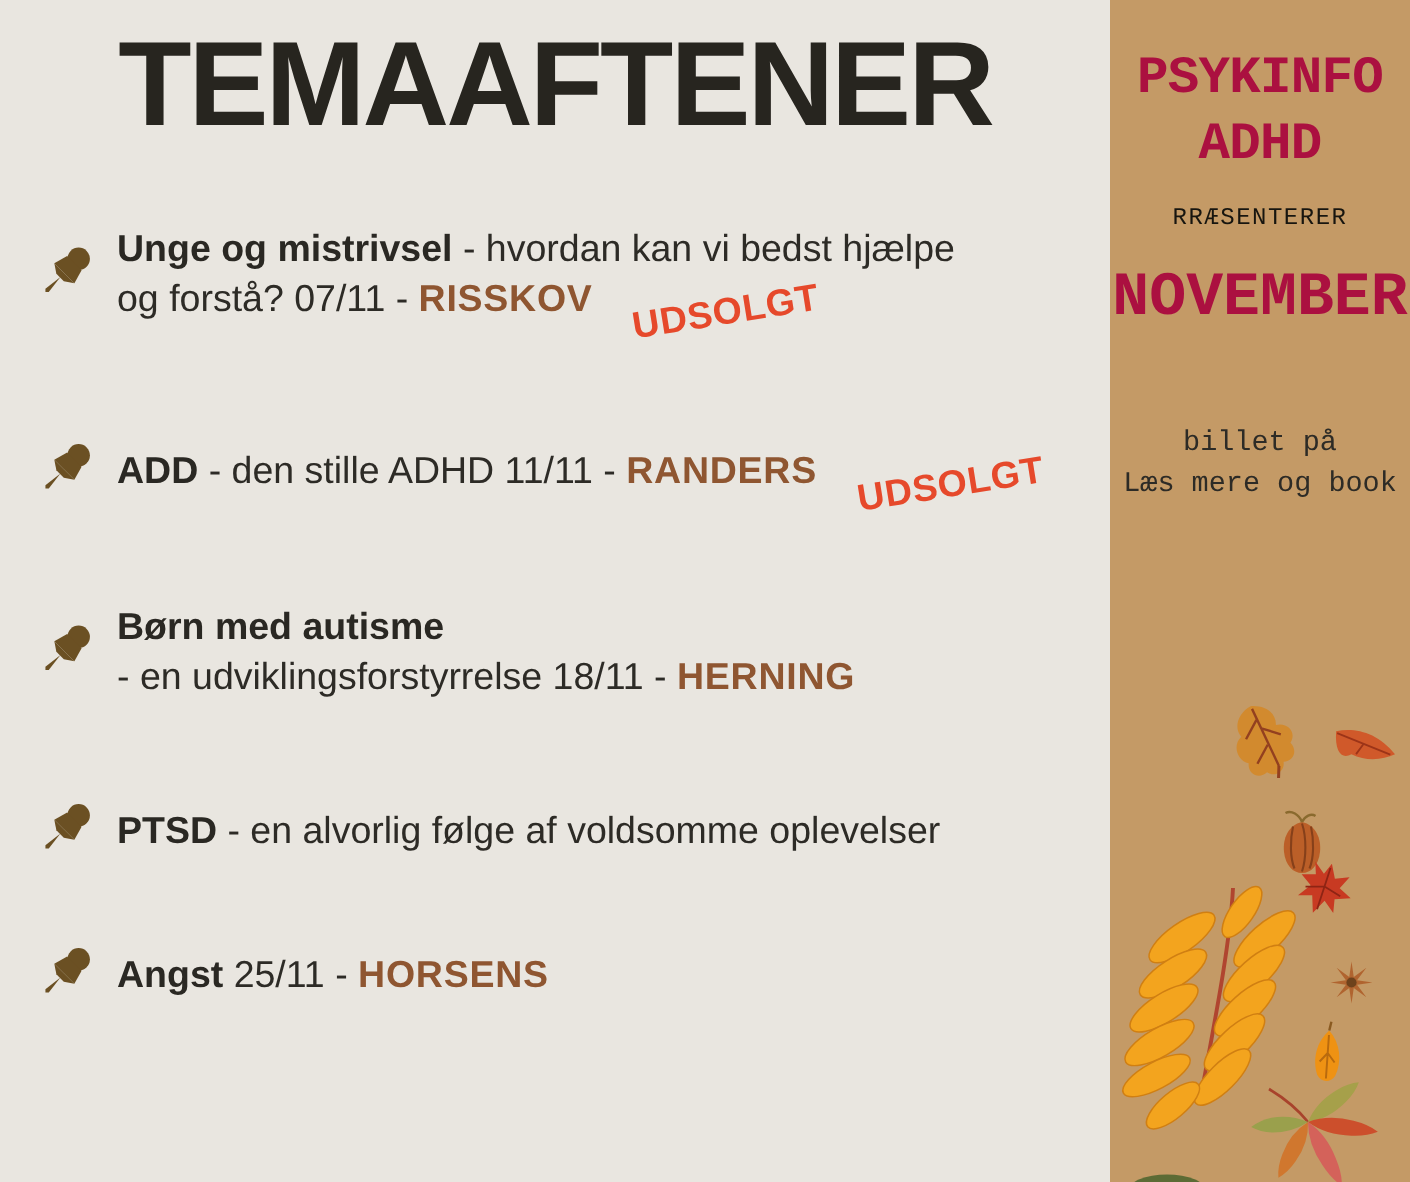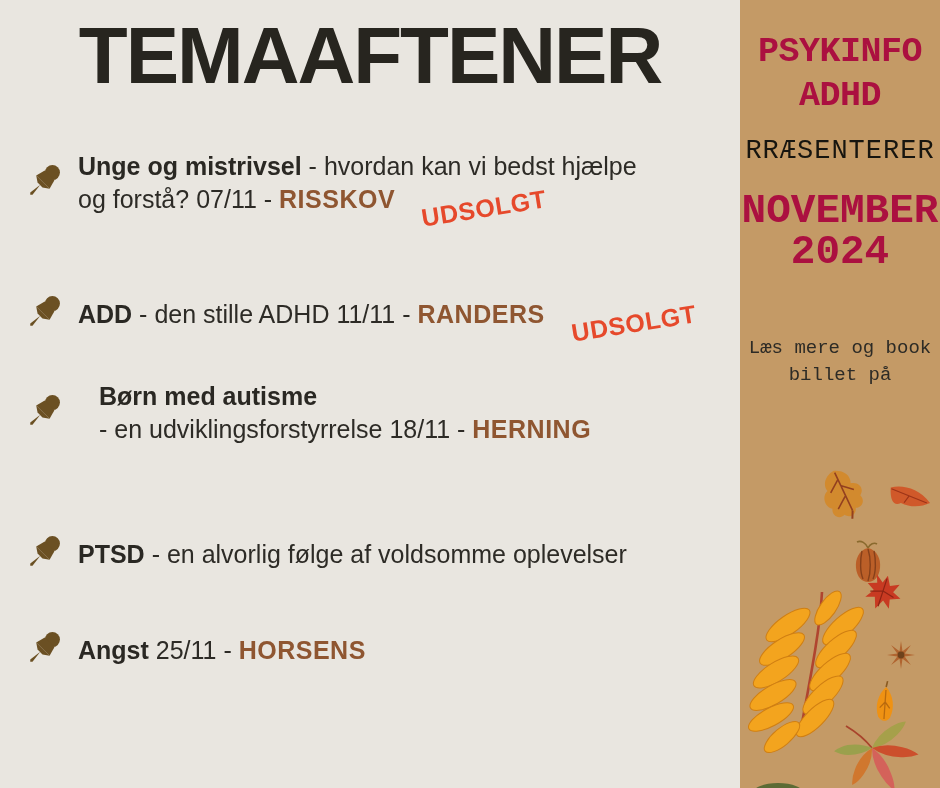--- a/index.html
+++ b/index.html
@@ -15,21 +15,21 @@
   .event-text{font-size:25px;line-height:33px;color:#2d2b26;}
   .line{white-space:nowrap;}
   .seg-bold{font-weight:700;color:#2a2823;}
   .seg-normal{font-weight:400;color:#2d2b26;}
   .seg-city{font-weight:700;color:#8f5631;letter-spacing:0.5px;}
   .seg-udsolgt{display:inline-block;font-weight:700;color:#e6492b;font-size:25px;letter-spacing:0.5px;
     transform:rotate(-9deg);position:relative;top:9px;margin-left:26px;}
   
   .sidebar{width:200px;height:788px;background:#c49a66;position:relative;flex:none;text-align:center;font-family:Liberation Mono, monospace;}
   .brand{margin-top:30px;font-size:35px;font-weight:700;color:#ab1040;line-height:44px;letter-spacing:-0.5px;}
-  .presents{margin-top:18px;font-size:27px;font-weight:400;color:#17150f;letter-spacing:1px;}
+  .presents{margin-top:18px;font-size:16px;font-weight:400;color:#17150f;letter-spacing:1px;}
   .month{margin-top:25px;font-size:41px;font-weight:700;color:#ab1040;line-height:41px;}
   .booking{margin-top:62px;font-size:19px;font-weight:400;line-height:27px;color:#2d2b26;}
   .booking-link{display:block;color:#ab1040;text-decoration:none;font-size:19px;font-weight:400;line-height:27px;cursor:pointer;}
   .leaves{position:absolute;left:0;bottom:0;width:200px;height:348px;display:block;}
 </style>
 </head>
 <body>
 
 <div class="poster">
 
@@ -60,21 +60,21 @@
                 <path d="M8.1,8.3 h7.8 l1.5,5.4 h-10.8 z"></path>
                 <path d="M6.6,13.7 h10.8 l-3.4,2.3 h-4 z"></path>
                 <path d="M12,15.8 L11.1,23 L12,23.9 L12.9,23 Z"></path>
               </g>
             </svg>
           </span>
           <div class="event-text">
             <div class="line"><span class="seg-bold">ADD</span><span class="seg-normal"> - den stille ADHD 11/11 - </span><span class="seg-city">RANDERS</span><span class="seg-udsolgt">UDSOLGT</span></div>
           </div>
         </div>
-        <div class="event" style="top: 380px; gap: 21px;">
+        <div class="event" style="top: 402px;">
           <span class="pin">
             <svg viewBox="0 0 24 24">
               <g transform="rotate(45 12 12)" fill="#6b5023">
                 <circle cx="12" cy="6" r="4.3"></circle>
                 <path d="M8.1,8.3 h7.8 l1.5,5.4 h-10.8 z"></path>
                 <path d="M6.6,13.7 h10.8 l-3.4,2.3 h-4 z"></path>
                 <path d="M12,15.8 L11.1,23 L12,23.9 L12.9,23 Z"></path>
               </g>
             </svg>
           </span>
@@ -117,25 +117,24 @@
   </div>
 
   <aside class="sidebar">
     <div class="brand">
       <div>PSYKINFO</div>
       <div>ADHD</div>
     </div>
     <div class="presents">RRÆSENTERER</div>
     <div class="month">
       <div>NOVEMBER</div>
-      <div>2024</div>
     </div>
     <div class="booking">
+      <div>billet på</div>
       <div>Læs mere og book</div>
-      <div>billet på</div>
     </div>
 
     <svg class="leaves" viewBox="0 0 200 348">
 
       <g transform="translate(105,52) rotate(-28)">
         <path d="M0,-24 C9,-20 13,-12 9,-5 C17,-3 19,6 12,10 C14,17 8,22 2,19 C0,25 -8,26 -11,20 C-18,22 -23,15 -19,9 C-25,4 -23,-7 -15,-9 C-17,-17 -9,-24 0,-24 Z" fill="#d28a2e"></path>
         <path d="M0,-22 L-2,20 M-2,4 L-14,12 M-1,-8 L9,2 M-1,-14 L-13,-6" stroke="#93401f" stroke-width="1.6" fill="none"></path>
         <path d="M-2,20 L-6,27" stroke="#93401f" stroke-width="2" fill="none"></path>
       </g>
 

